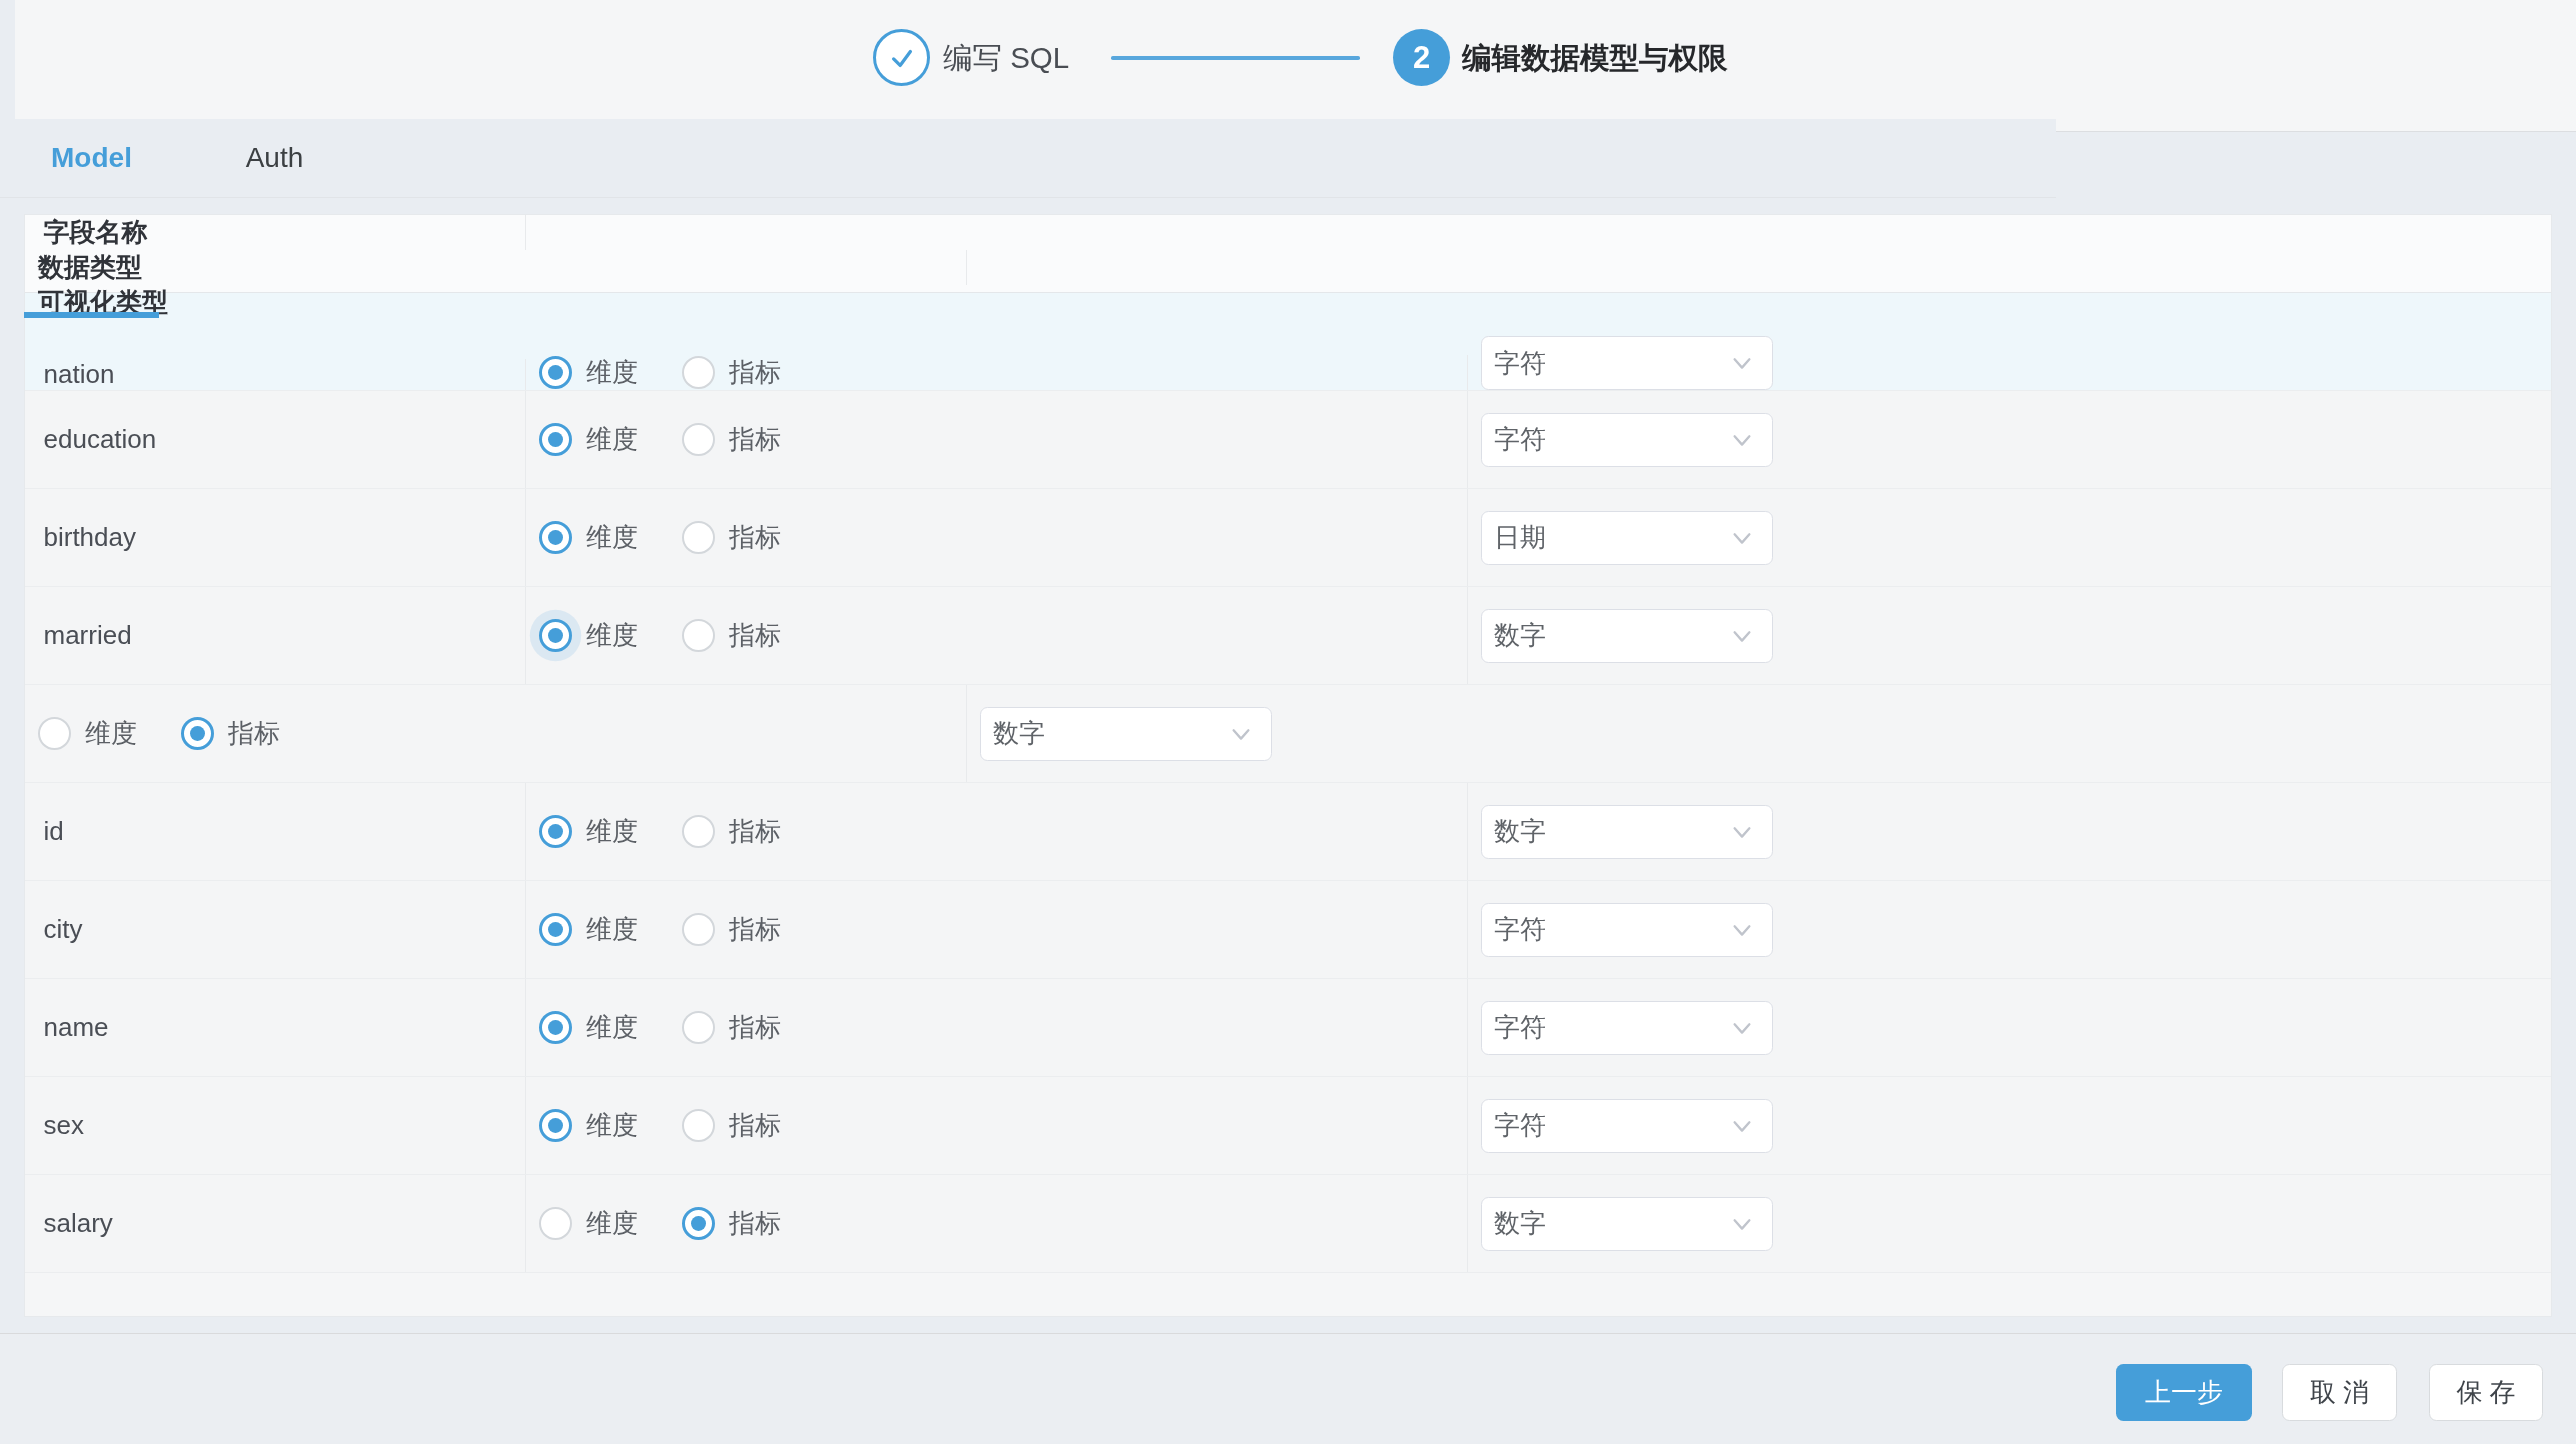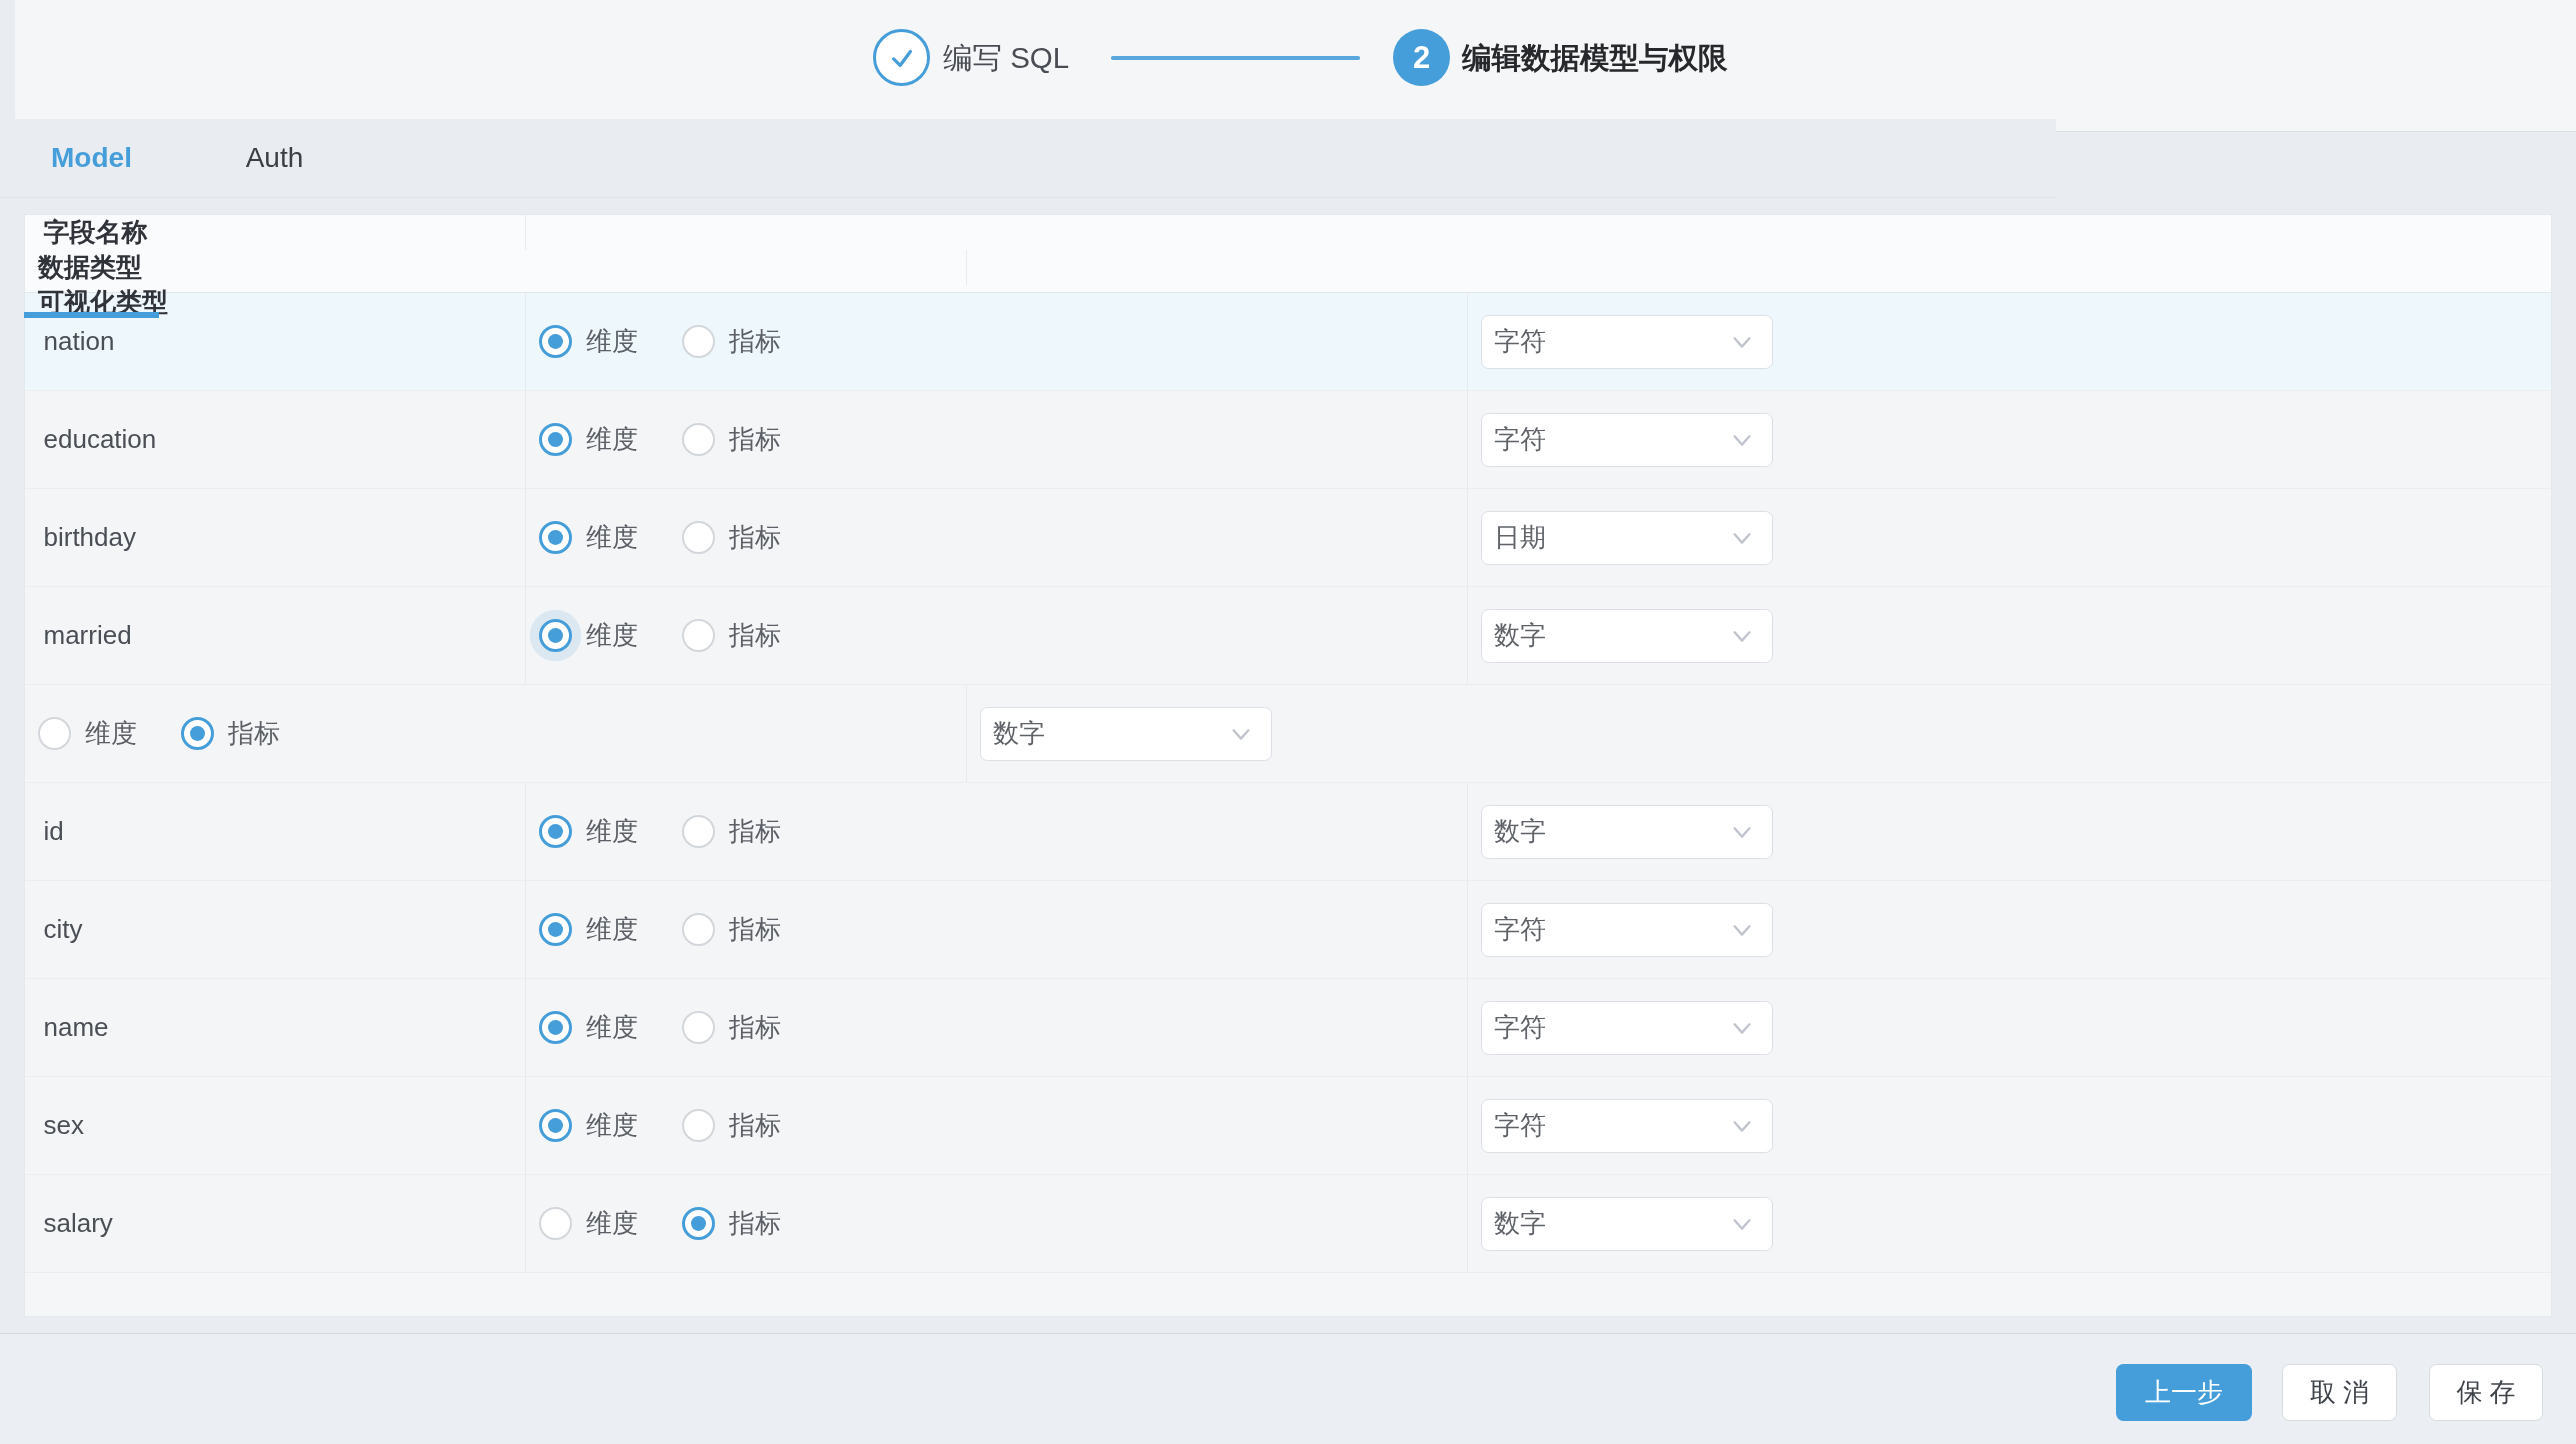--- a/index.html
+++ b/index.html
@@ -35,21 +35,21 @@
   .tab-model{left:24px;width:135px;color:var(--accent);font-weight:bold;}
   .tab-auth{left:159px;width:231px;color:#3c4043;}
   .tab-underline{position:absolute;left:24px;top:193px;width:135px;height:5.5px;background:var(--accent);z-index:2;}
 
   
   .table-card{position:absolute;left:24px;top:214px;width:2528px;height:1103px;background:var(--card-bg);border:0.9px solid var(--line);}
   .trow,.thead{display:flex;width:100%;}
   .thead{height:78px;background:var(--head-bg);border-bottom:1.8px solid #e4e7ea;flex-direction:column;}
   .th{display:flex;align-items:center;font-size:26px;font-weight:bold;color:var(--text-main);}
   .trow{height:98px;background:var(--row-bg);border-bottom:1.8px solid #ebedef;}
-  .trow.highlight{background:var(--row-hl);}
+  .trow.highlight{background:var(--row-hl);align-items:flex-end;}
   .col-field{width:501px;padding-left:18.5px;border-right:1.8px solid #e8eaec;}
   .col-type{width:942px;padding-left:13px;border-right:1.8px solid #e8eaec;}
   .col-viz{flex:1;padding-left:13px;}
   .cell{display:flex;align-items:center;}
   .field-name{font-size:26px;color:#4a4e55;}
 
   
   .radio-group{display:flex;align-items:center;}
   .radio-item{display:flex;align-items:center;margin-right:44px;cursor:pointer;}
   .radio{width:33px;height:33px;border-radius:50%;background:#fff;border:2.8px solid #d3d7db;position:relative;flex:0 0 auto;}

